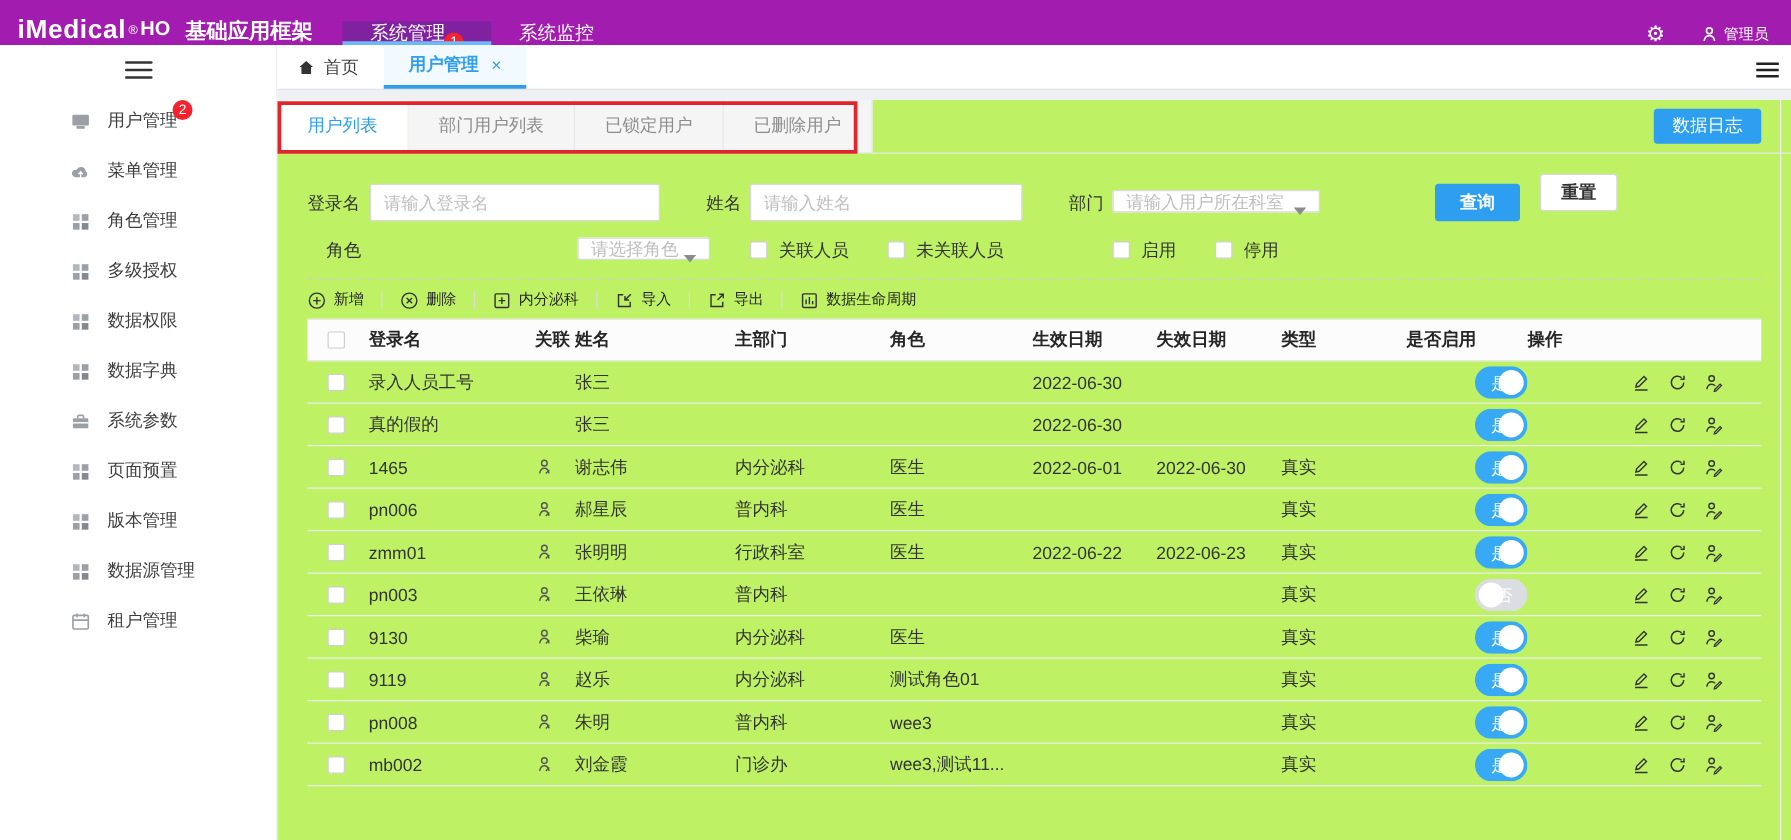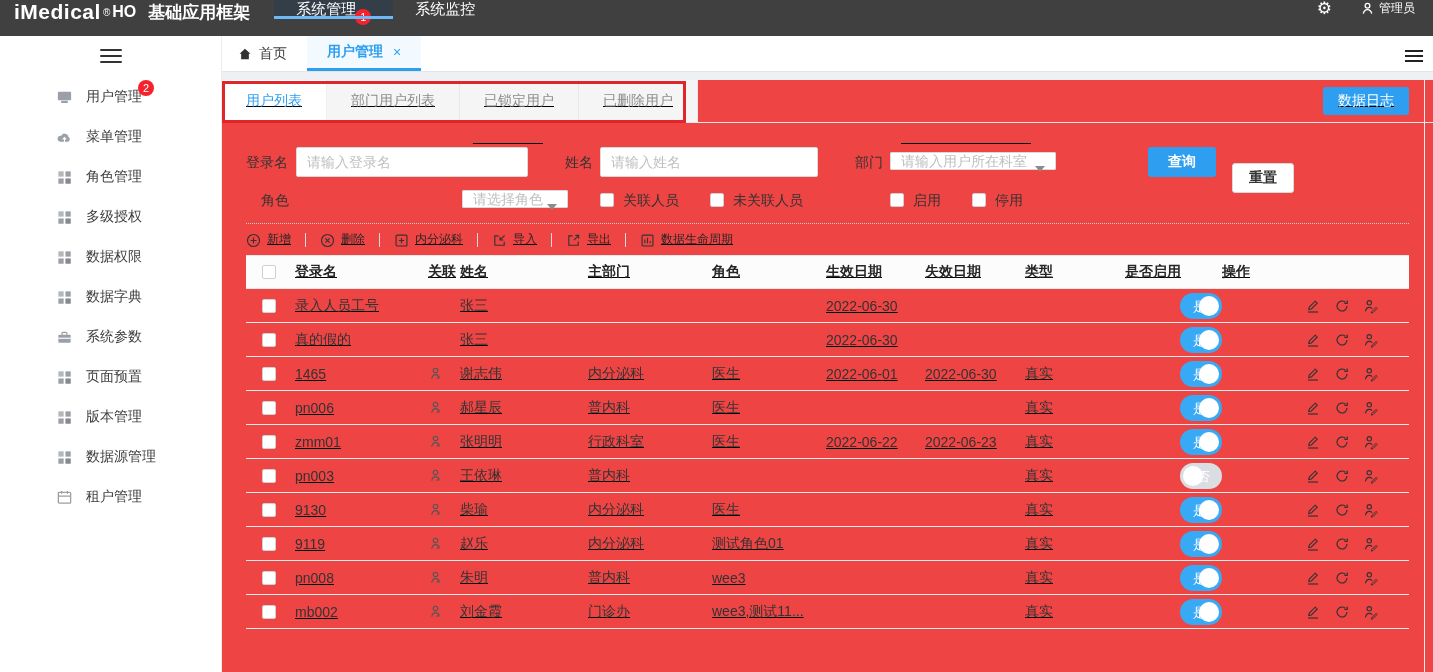--- a/index.html
+++ b/index.html
@@ -1,20 +1,20 @@
 <!DOCTYPE html>
 <html><head>
 <meta charset="utf-8">
 <style>
   * { margin:0; padding:0; box-sizing:border-box; }
   html,body { width:1433px; height:672px; overflow:hidden;
     font-family:"Liberation Sans","DejaVu Sans",sans-serif; background:#fff; }
 
   
-  .header { height:36px; background:#404040; display:flex; align-items:flex-start; color:#fff; }
+  .header { height:36px; background:#a21caf; display:flex; align-items:flex-end; color:#fff; }
   .brand { display:flex; align-items:center; padding-left:14px; }
   .logo-main { font-size:21px; font-weight:bold; letter-spacing:.5px; }
   .logo-reg { font-size:10px; vertical-align:super; margin:0 2px; }
   .logo-suffix { font-size:16px; font-weight:bold; }
   .product-name { font-size:17px; font-weight:bold; margin-left:12px; }
   .topnav { display:flex; margin-left:24px; }
   .nav-item { position:relative; display:flex; align-items:center; padding:0 22px; font-size:15px; cursor:pointer; }
   .nav-item.active { background:rgba(8,55,105,.22); }
   .nav-item.active::after { content:''; position:absolute; left:0; right:0; bottom:0; height:3px; background:#6cb9f8; }
   .badge { background:#f5222d; color:#fff; border-radius:50%; min-width:16px; height:16px;
@@ -40,21 +40,21 @@
   .tabbar { height:36px; background:#fff; border-bottom:1px solid #e4e4e4; display:flex; align-items:stretch; position:relative; }
   .home-tab { display:flex; align-items:center; gap:7px; padding:0 20px 0 16px; font-size:14px; color:#404040; cursor:pointer; }
   .page-tab { display:flex; align-items:center; gap:10px; padding:0 20px; background:#f2f9ff;
     color:#2e9ff0; font-size:14px; font-weight:bold; border-bottom:3px solid #2e9ff0; cursor:pointer; }
   .tab-close { font-weight:normal; font-size:14px; cursor:pointer; }
   .tabbar-menu { position:absolute; right:10px; top:11px; width:18px; cursor:pointer; }
   .tabbar-menu i { display:block; height:2px; background:#222; margin:3px 0; }
 
   
   .workspace { flex:1; background:#eef0f3; padding-top:8px; min-height:0; }
-  .panel { background:#ef4444; height:100%; position:relative;text-decoration:underline; }
+  .panel { background:#bef264; height:100%; position:relative; }
   .panel::after { content:''; position:absolute; top:0; bottom:0; right:8px; width:1px; background:#ededed; }
 
   .subtabs { height:43px; display:flex; align-items:stretch; border-bottom:1px solid #e8e8e8; }
   .subtab { display:flex; align-items:center; padding:0 24px; font-size:14px; cursor:pointer; }
   .subtab.active { background:#fff; color:#2e9ff0; border-right:1px solid #efefef; }
   .subtab.inactive { background:#f5f5f5; color:#8c8c8c; border-right:1px solid #e8e8e8; }
   .data-log-btn { margin-left:auto; align-self:center; margin-right:24px; background:#2e9ff0; color:#fff;
     border:none; border-radius:3px; height:28px; padding:0 15px; font-size:14px; cursor:pointer; }
   .red-annotation { position:absolute; left:0; top:1px; width:464px; height:42px;
     border:3px solid #e0262b; pointer-events:none; z-index:6; }
@@ -312,21 +312,21 @@
           </span>
           <span class="f-abs f-label" style="left:343px;top:24px">姓名</span>
           <span class="f-abs" style="left:378px;top:24px;width:218px">
             <input class="inp" placeholder="请输入姓名" style="">
           </span>
           <span class="f-abs f-label" style="left:633px;top:24px">部门</span>
           <span class="f-abs selectbox" style="left:668px;top:24px;width:218px">
             <span>请输入用户所在科室</span>
           </span>
           <button class="f-abs btn-primary" style="left:926px;top:24px">查询</button>
-          <button class="f-abs btn-plain" style="left:1010px;top:40px">重置</button>
+          <button class="f-abs btn-plain" style="left:1010px;top:16px">重置</button>
 
           <span class="f-abs f-label" style="left:39px;top:62px">角色</span>
           <span class="f-abs selectbox" style="left:74px;top:62px;width:232px">
             <span>请选择角色</span>
           </span>
           <span class="f-abs chk" style="left:378px;top:62px">
             <span class="cb"></span>
             <span>关联人员</span>
           </span>
           <span class="f-abs chk" style="left:488px;top:62px">

